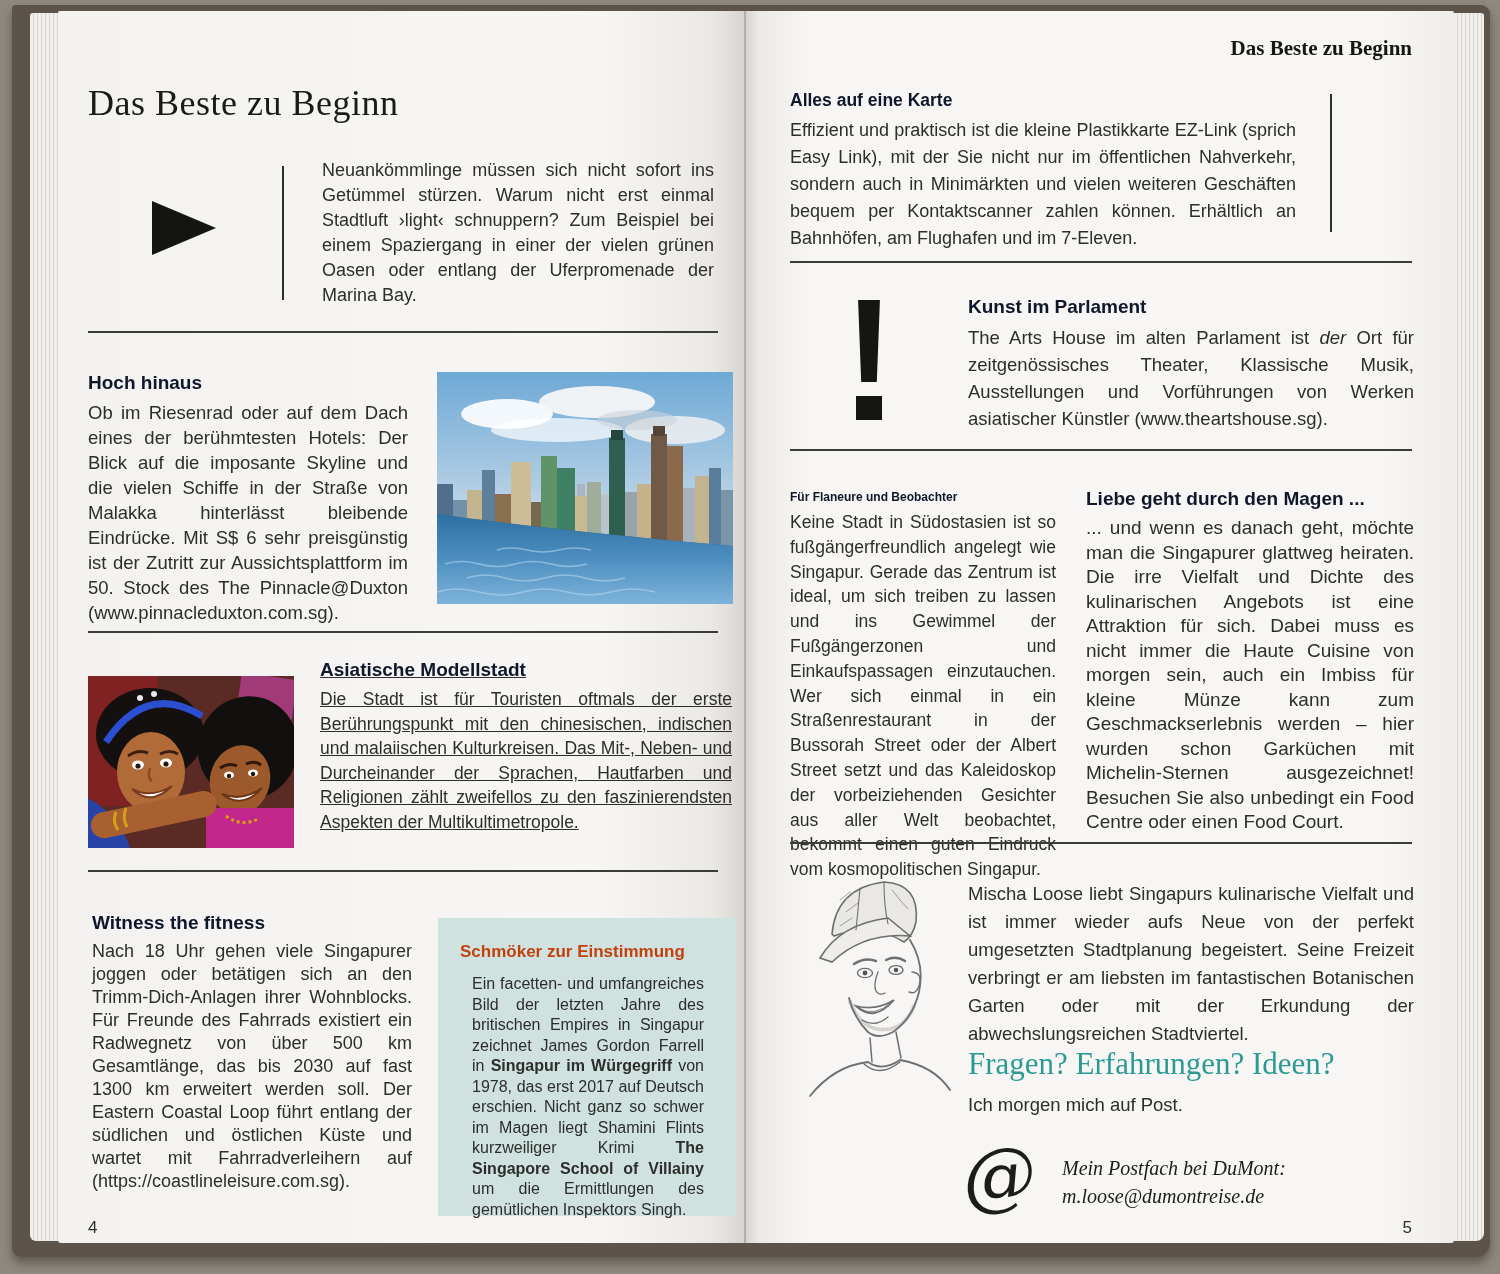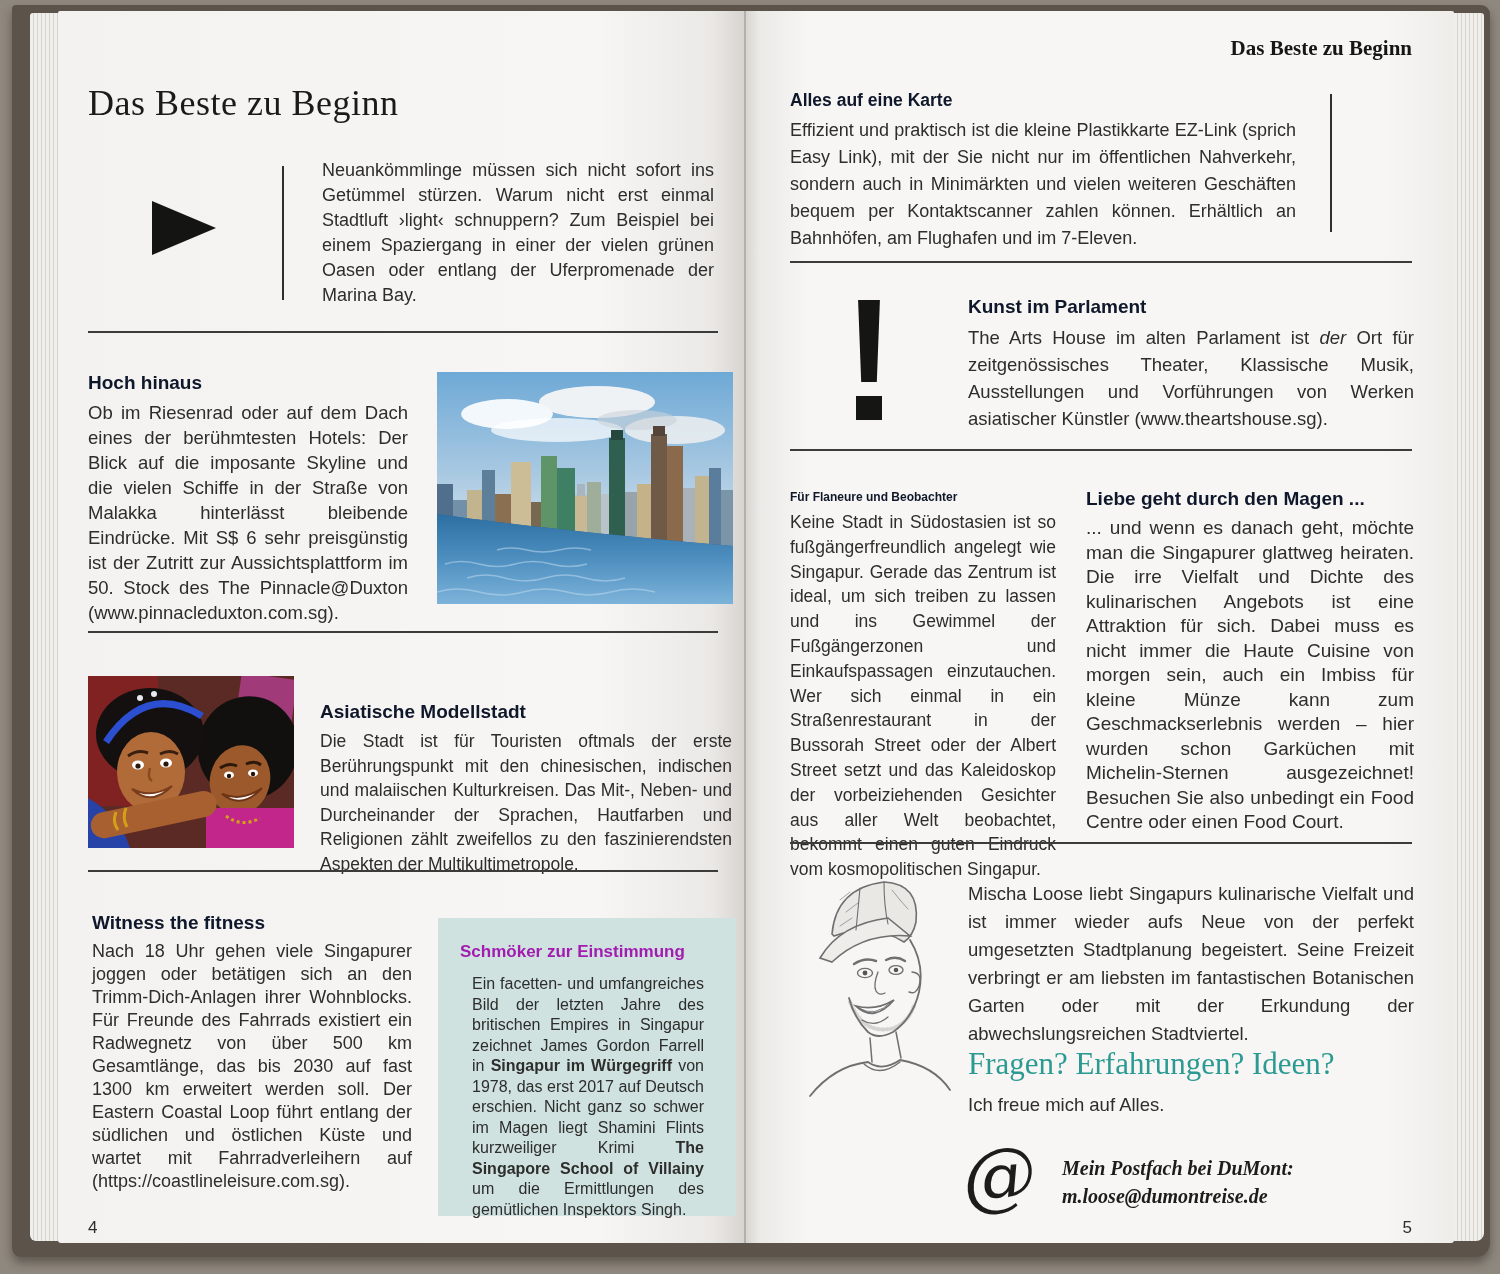--- a/index.html
+++ b/index.html
@@ -22,26 +22,26 @@
   .divider{position:absolute;height:2px;background:#3b3b39;}
   .vrule{position:absolute;width:2px;background:#2e2e2c;}
   .pagenum{position:absolute;font-size:17px;color:#2d2d2b;}
 
   
   .intro{left:322px;top:158px;width:392px;}
   .intro p{font-size:18px;line-height:25px;}
   .arrow-right{position:absolute;left:152px;top:201px;width:0;height:0;border-top:27px solid transparent;border-bottom:27px solid transparent;border-left:64px solid #141412;}
   .hoch{left:88px;top:372px;width:320px;}
   .hoch p{font-size:18.5px;line-height:25px;}
-  .modell{left:320px;top:701px;width:412px;}
+  .modell{left:320px;top:659px;width:412px;text-decoration:underline;}
   .modell p{font-size:17.5px;line-height:24.5px;}
   .fitness{left:92px;top:912px;width:320px;}
   .fitness p{font-size:18px;line-height:23px;}
   .bookbox{position:absolute;left:438px;top:918px;width:298px;height:298px;background:#cfe2e0;box-sizing:border-box;padding:24px 20px 0 22px;}
-  .bookbox h4{margin:0 0 0 0;font-size:17px;font-weight:bold;color:#a21caf;}
+  .bookbox h4{margin:0 0 0 0;font-size:17px;font-weight:bold;color:#c2410c;}
   .bookbox p{margin:12px;font-size:16px;line-height:20.5px;text-align:justify;color:#2d2d2b;}
   .photo{position:absolute;overflow:hidden;}
   .photo svg{display:block;}
 
   
   .karte{left:790px;top:90px;width:506px;}
   .karte h3{font-size:17.5px;}
   .karte p{font-size:18px;line-height:27px;}
   .parlament{left:968px;top:296px;width:446px;}
   .parlament p{font-size:18.5px;line-height:27px;}
@@ -51,21 +51,21 @@
   .flaneure{left:790px;top:490px;width:266px;}
   .flaneure h3{font-size:12px;}
   .flaneure p{font-size:17.5px;line-height:24.8px;}
   .magen{left:1086px;top:488px;width:328px;}
   .magen p{font-size:19px;line-height:24.5px;}
   .bio{left:968px;top:880px;width:446px;}
   .bio p{font-size:18.5px;line-height:28px;}
   .cta{position:absolute;left:968px;top:1046px;font-family:"Liberation Serif",serif;font-size:31px;color:#2b9a92;}
   .cta-sub{position:absolute;left:968px;top:1094px;font-size:18.5px;color:#2d2d2b;}
   .at-glyph{position:absolute;left:962px;top:1132px;font-family:"DejaVu Serif",serif;font-style:italic;font-size:74px;color:#1c1c1a;transform:rotate(-6deg);}
-  .postfach{position:absolute;left:1062px;top:1154px;font-family:"Liberation Serif",serif;font-style:italic;font-weight:bold;font-size:20px;line-height:28px;color:#1c1c1a;}
+  .postfach{position:absolute;left:1062px;top:1154px;font-family:"Liberation Serif",serif;font-style:italic;font-weight:normal;font-size:20px;line-height:28px;color:#1c1c1a;}
   .bold-inline{font-weight:bold;}
   .ital-inline{font-style:italic;}
 </style>
 </head>
 <body>
 
 <div class="stage">
   <div class="book-cover"></div>
   <div class="page-stack stack-left"></div>
   <div class="page-stack stack-right"></div>
@@ -262,21 +262,21 @@
       <path d="M18,236 Q42,206 76,202 Q90,212 108,200 Q142,206 158,230" stroke-width="1.8"></path>
       <path d="M72,204 Q88,218 108,202" stroke-width="1.4"></path>
     </svg>
   </div>
 
   <div class="sec bio">
     <p>Mischa Loose liebt Singapurs kulinarische Vielfalt und ist immer wieder aufs Neue von der perfekt umgesetzten Stadtplanung begeistert. Seine Freizeit verbringt er am liebsten im fantastischen Botanischen Garten oder mit der Erkundung der abwechslungsreichen Stadtviertel.</p>
   </div>
 
   <div class="cta">Fragen? Erfahrungen? Ideen?</div>
-  <div class="cta-sub">Ich freue mich auf Alles.</div>
+  <div class="cta-sub">Ich morgen mich auf Post.</div>
 
   <div class="at-glyph">@</div>
   <div class="postfach">
     <div>Mein Postfach bei DuMont:</div>
     <div>m.loose@dumontreise.de</div>
   </div>
 
   <div class="pagenum" style="left:1330px;top:1218px;width:82px;text-align:right;">5</div>
 </div>
 

